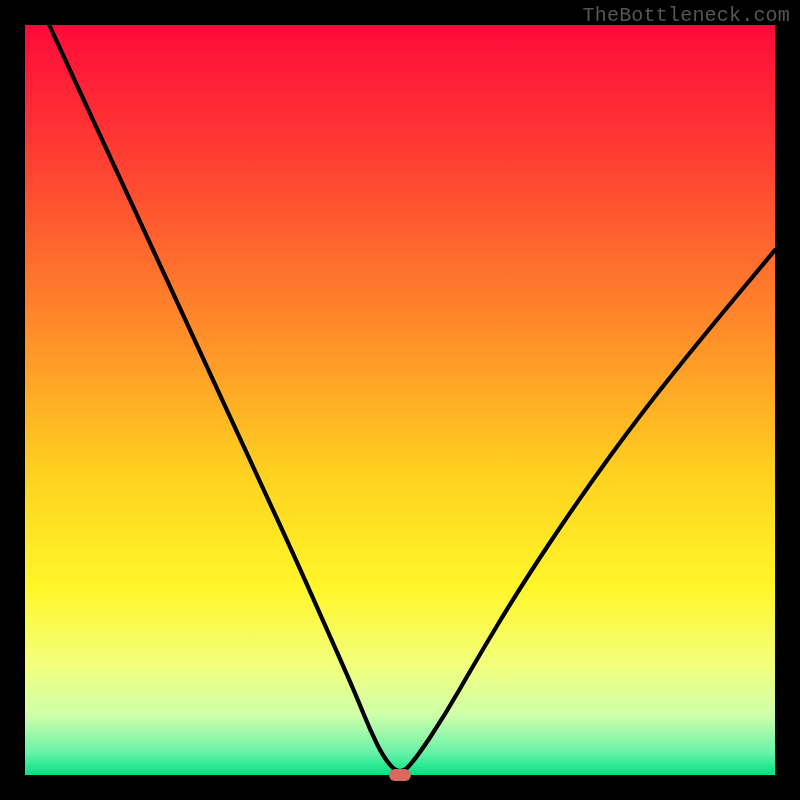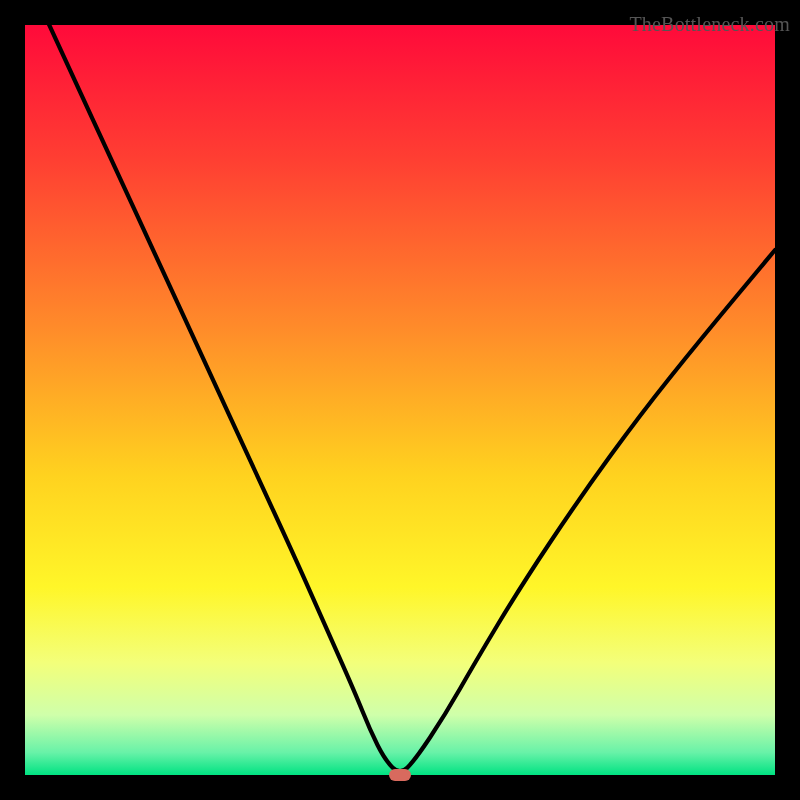--- a/index.html
+++ b/index.html
@@ -41,23 +41,23 @@
   }
   .marker {
     position: absolute;
     width: 22px;
     height: 12px;
     border-radius: 6px;
     transform: translate(-50%, -50%);
   }
   .watermark {
     position: absolute;
-    top: 13px;
+    top: 4px;
     right: 10px;
-    font-family: Liberation Serif, serif;
+    font-family: Liberation Mono, monospace;
     font-size: 20px;
     color: #555;
     letter-spacing: 0.2px;
   }
 </style>
 </head>
 <body>
 
 <div class="frame">
 

